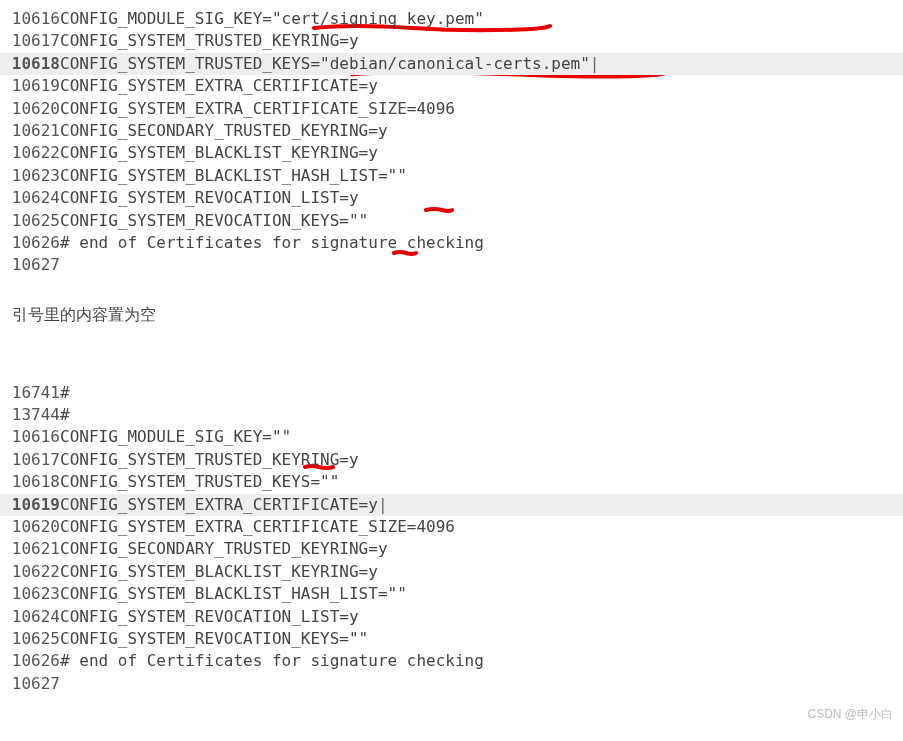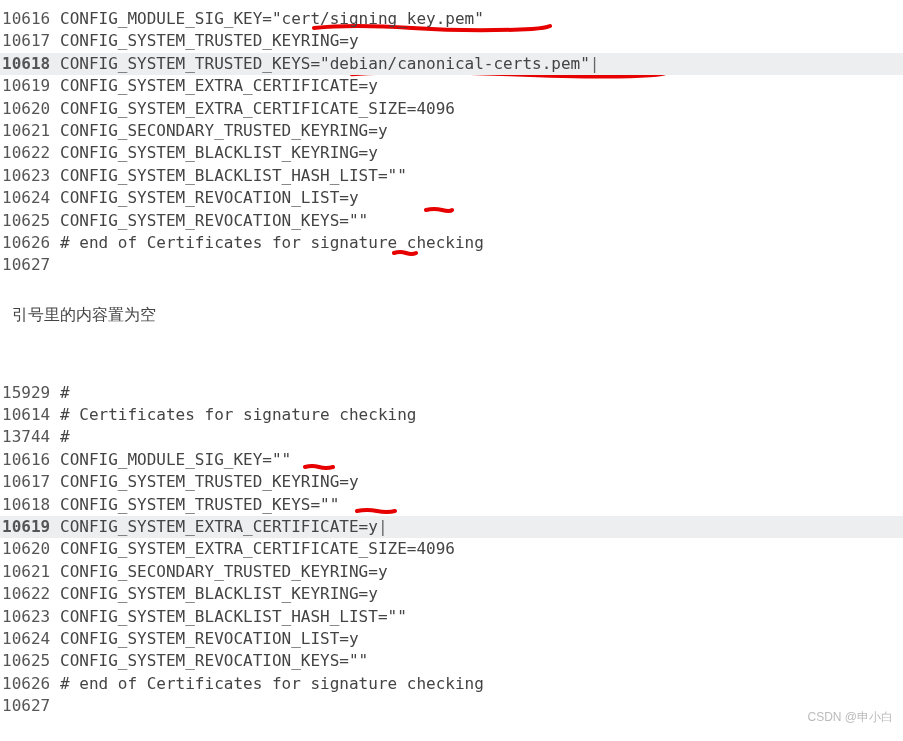--- a/index.html
+++ b/index.html
@@ -23,40 +23,40 @@
       white-space: pre;
       position: relative;
       padding: 0 2px;
     }
     .line.highlighted {
       background: #eceef0;
     }
     .lineno {
       color: #555;
       min-width: 58px;
-      text-align: left;
+      text-align: right;
       font-weight: normal;
     }
     .line.highlighted .lineno { font-weight: bold; }
     .code {
       color: #444;
     }
     .cursor {
       color: #666;
     }
     .caption {
       font-family: -apple-system, "PingFang SC", "Microsoft YaHei", sans-serif;
       font-size: 16px;
       color: #444;
       margin: 24px 0 56px 12px;
     }
     .watermark {
       position: absolute;
       right: 10px;
-      bottom: 20px;
+      bottom: 0;
       font-family: -apple-system, "PingFang SC", "Microsoft YaHei", sans-serif;
       font-size: 12px;
       color: #bbb;
     }
     .underline-svg {
       position: absolute;
       pointer-events: none;
     }
   </style>
 </head>
@@ -95,22 +95,21 @@
 
 <div class="code-block" id="block2">
 
   <svg class="underline-svg" style="top:80px;left:303px;width:32px;height:12px">
     <path d="M2 5 Q 9 3, 16 5 T 30 5" stroke="#e60000" stroke-width="4" fill="none" stroke-linecap="round"></path>
   </svg>
   <svg class="underline-svg" style="top:124px;left:355px;width:42px;height:12px">
     <path d="M2 5 Q 12 3, 22 5 T 40 5" stroke="#e60000" stroke-width="4" fill="none" stroke-linecap="round"></path>
   </svg>
 
-  <div class="line"><span class="lineno">15929</span><span class="code">#</span></div>
-  <div class="line"><span class="lineno">10614</span><span class="code"># Certificates for signature checking</span></div>
+  <div class="line"><span class="lineno">16741</span><span class="code">#</span></div>
   <div class="line"><span class="lineno">13744</span><span class="code">#</span></div>
   <div class="line"><span class="lineno">10616</span><span class="code">CONFIG_MODULE_SIG_KEY=""</span></div>
   <div class="line"><span class="lineno">10617</span><span class="code">CONFIG_SYSTEM_TRUSTED_KEYRING=y</span></div>
   <div class="line"><span class="lineno">10618</span><span class="code">CONFIG_SYSTEM_TRUSTED_KEYS=""</span></div>
   <div class="line highlighted"><span class="lineno">10619</span><span class="code">CONFIG_SYSTEM_EXTRA_CERTIFICATE=y</span><span class="cursor">|</span></div>
   <div class="line"><span class="lineno">10620</span><span class="code">CONFIG_SYSTEM_EXTRA_CERTIFICATE_SIZE=4096</span></div>
   <div class="line"><span class="lineno">10621</span><span class="code">CONFIG_SECONDARY_TRUSTED_KEYRING=y</span></div>
   <div class="line"><span class="lineno">10622</span><span class="code">CONFIG_SYSTEM_BLACKLIST_KEYRING=y</span></div>
   <div class="line"><span class="lineno">10623</span><span class="code">CONFIG_SYSTEM_BLACKLIST_HASH_LIST=""</span></div>
   <div class="line"><span class="lineno">10624</span><span class="code">CONFIG_SYSTEM_REVOCATION_LIST=y</span></div>

